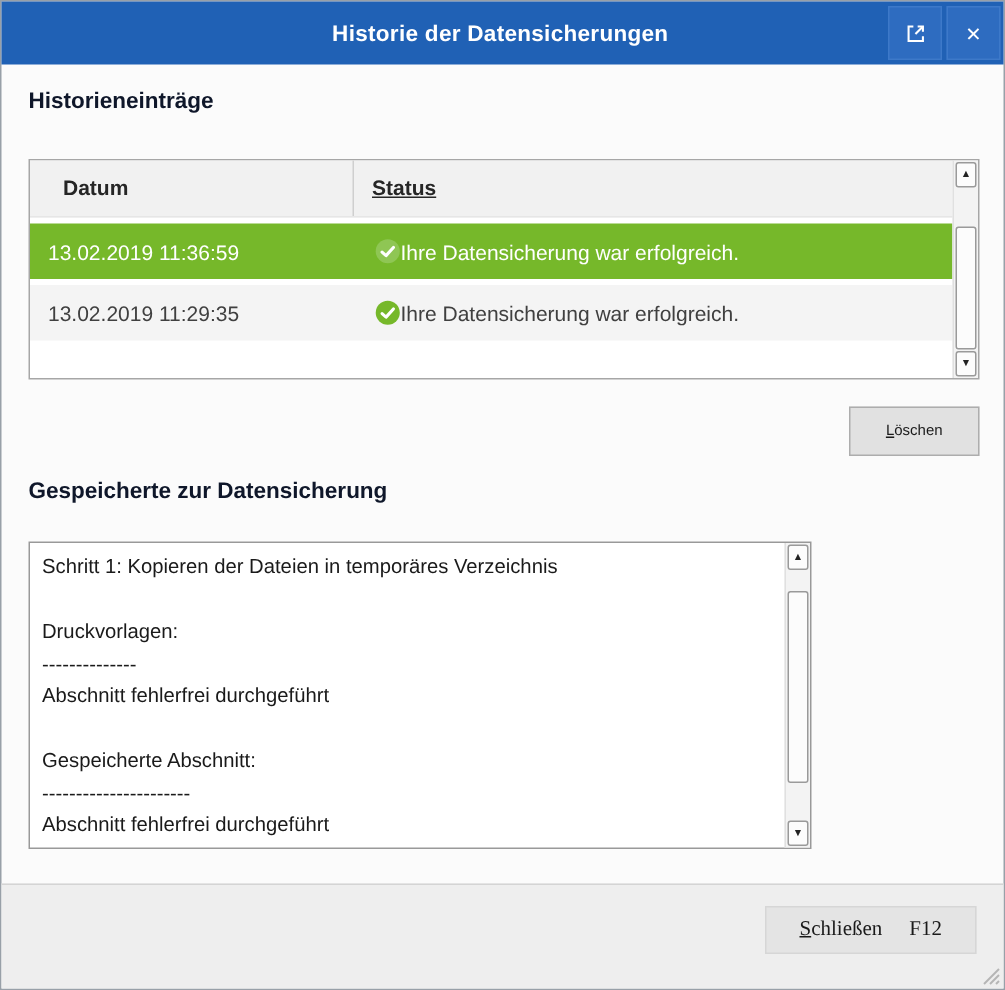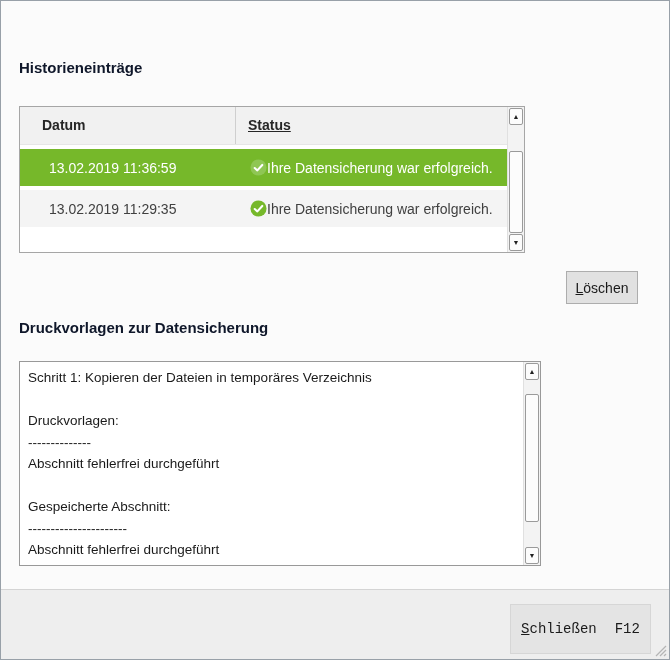--- a/index.html
+++ b/index.html
@@ -19,58 +19,58 @@
     justify-content:center; cursor:pointer; padding:0; }
   .tb-btn .x { color:#fff; font-size:13px; line-height:1; }
 
   
   .h-section { position:absolute; left:18px; font-size:15px; font-weight:700;
     color:#0f172a; }
   .h-history { top:58px; }
   .h-info { top:318px; }
 
   
-  .table { position:absolute; left:18px; top:105px; width:506px; height:147px;
+  .table { position:absolute; left:18px; top:105px; width:634px; height:147px;
     background:#fff; border:1px solid #a6a6a6; }
   .thead { position:absolute; top:0; left:0; right:17px; height:38px;
     background:#f1f1f1; border-bottom:1px solid #e6e6e6; display:flex; }
   .th-datum { width:215px; padding-left:22px; line-height:37px;
     font-weight:700; font-size:14px; color:#262626; }
   .th-status { flex:1; padding-left:12px; border-left:1px solid #cfcfcf;
     line-height:37px; font-weight:700; font-size:14px; color:#262626;text-decoration:underline; }
   .rows { position:absolute; top:42px; left:0; right:17px; }
   .trow { height:37px; margin-bottom:4px; display:flex; align-items:center;
     background:#f4f4f4; color:#404040; font-size:14px; cursor:default; }
   .trow.selected { background:#76b82a; color:#fff; }
-  .cell-datum { width:215px; padding-left:29px; }
+  .cell-datum { width:215px; padding-left:12px; }
   .cell-status { flex:1; display:flex; align-items:center; 
     padding-left:15px; }
   .check { flex:0 0 auto; display:block; }
 
   
   .vscroll { position:absolute; top:0; right:0; bottom:0; width:17px;
     background:#f3f3f3; border-left:1px solid #e0e0e0; }
   .scroll-btn { position:absolute; left:1px; width:14px; height:17px;
     background:#fcfcfc; border:1px solid #9a9a9a; border-radius:2px;
     display:flex; align-items:center; justify-content:center;
     font-size:7px; color:#222; cursor:pointer; }
   .scroll-btn.up { top:1px; }
   .scroll-btn.down { bottom:1px; }
   .thumb { position:absolute; left:1px; width:14px; background:#fcfcfc;
     border:1px solid #9a9a9a; border-radius:2px; cursor:pointer; }
   .table .thumb { top:44px; height:82px; }
   .logbox .thumb { top:32px; height:128px; }
 
   
-  .btn-loeschen { position:absolute; left:565px; top:270px; width:72px;
+  .btn-loeschen { position:absolute; left:565px; top:270px; width:87px;
     height:33px; background:#e1e1e1; border:1px solid #adadad;
-    font-family:inherit; font-size:14px; color:#1a1a1a; cursor:pointer; }
+    font-family:inherit; font-size:10px; color:#1a1a1a; cursor:pointer; }
   .btn-schliessen { position:absolute; left:509px; top:14px; width:141px;
-    height:50px; background:#e4e4e4; border:1px solid #d6d6d6;
-    font-family:Liberation Mono, monospace; font-size:14px; color:#1a1a1a; display:flex;
+    height:32px; background:#e4e4e4; border:1px solid #d6d6d6;
+    font-family:Liberation Serif, serif; font-size:14px; color:#1a1a1a; display:flex;
     align-items:center; justify-content:center; gap:18px; cursor:pointer; }
 
   
   .logbox { position:absolute; left:18px; top:360px; width:522px; height:205px;
     background:#fff; border:1px solid #999; }
   .loglines { position:absolute; top:5px; left:8px; right:22px;
     font-size:13.5px; color:#1a1a1a; }
   .logline { height:21.5px; line-height:21.5px; white-space:pre;
     overflow:hidden; }
 
@@ -78,20 +78,35 @@
   .footer { position:absolute; left:0; right:0; bottom:0; height:70px;
     background:#eeeeee; border-top:1px solid #d4d4d4; }
   .grip { position:absolute; right:2px; bottom:2px; width:13px; height:13px;
     cursor:nwse-resize; }
 </style>
 </head>
 <body>
 
 <div class="dialog">
 
+  <div class="titlebar">
+    <span class="title">Historie der Datensicherungen</span>
+    <div class="tb-buttons">
+      <button class="tb-btn">
+        <svg width="17" height="17" viewBox="0 0 16 16" fill="none" stroke="#ffffff" stroke-width="1.3">
+          <path d="M6.5 3.5 H3.5 V12.5 H12.5 V9.5"></path>
+          <path d="M9.2 3.5 H12.5 V6.8"></path>
+          <path d="M12.2 3.8 L7.8 8.2"></path>
+        </svg>
+      </button>
+      <button class="tb-btn">
+        <span class="x">✕</span>
+      </button>
+    </div>
+  </div>
 
   <div class="h-section h-history">Historieneinträge</div>
 
   <div class="table">
     <div class="thead">
       <div class="th-datum">Datum</div>
       <div class="th-status">Status</div>
     </div>
     <div class="rows">
         <div class="trow selected">
@@ -119,21 +134,21 @@
       <div class="scroll-btn up">▲</div>
       <div class="thumb"></div>
       <div class="scroll-btn down">▼</div>
     </div>
   </div>
 
   <button class="btn-loeschen">
     <span><u>L</u>öschen</span>
   </button>
 
-  <div class="h-section h-info">Druckvorlagen zur Datensicherung</div>
+  <div class="h-section h-info">Gespeicherte zur Datensicherung</div>
 
   <div class="logbox">
     <div class="loglines">
         <div class="logline">Schritt 1: Kopieren der Dateien in temporäres Verzeichnis</div>
         <div class="logline">&nbsp;</div>
         <div class="logline">Druckvorlagen:</div>
         <div class="logline">--------------</div>
         <div class="logline">Abschnitt fehlerfrei durchgeführt</div>
         <div class="logline">&nbsp;</div>
         <div class="logline">Gespeicherte Abschnitt:</div>

